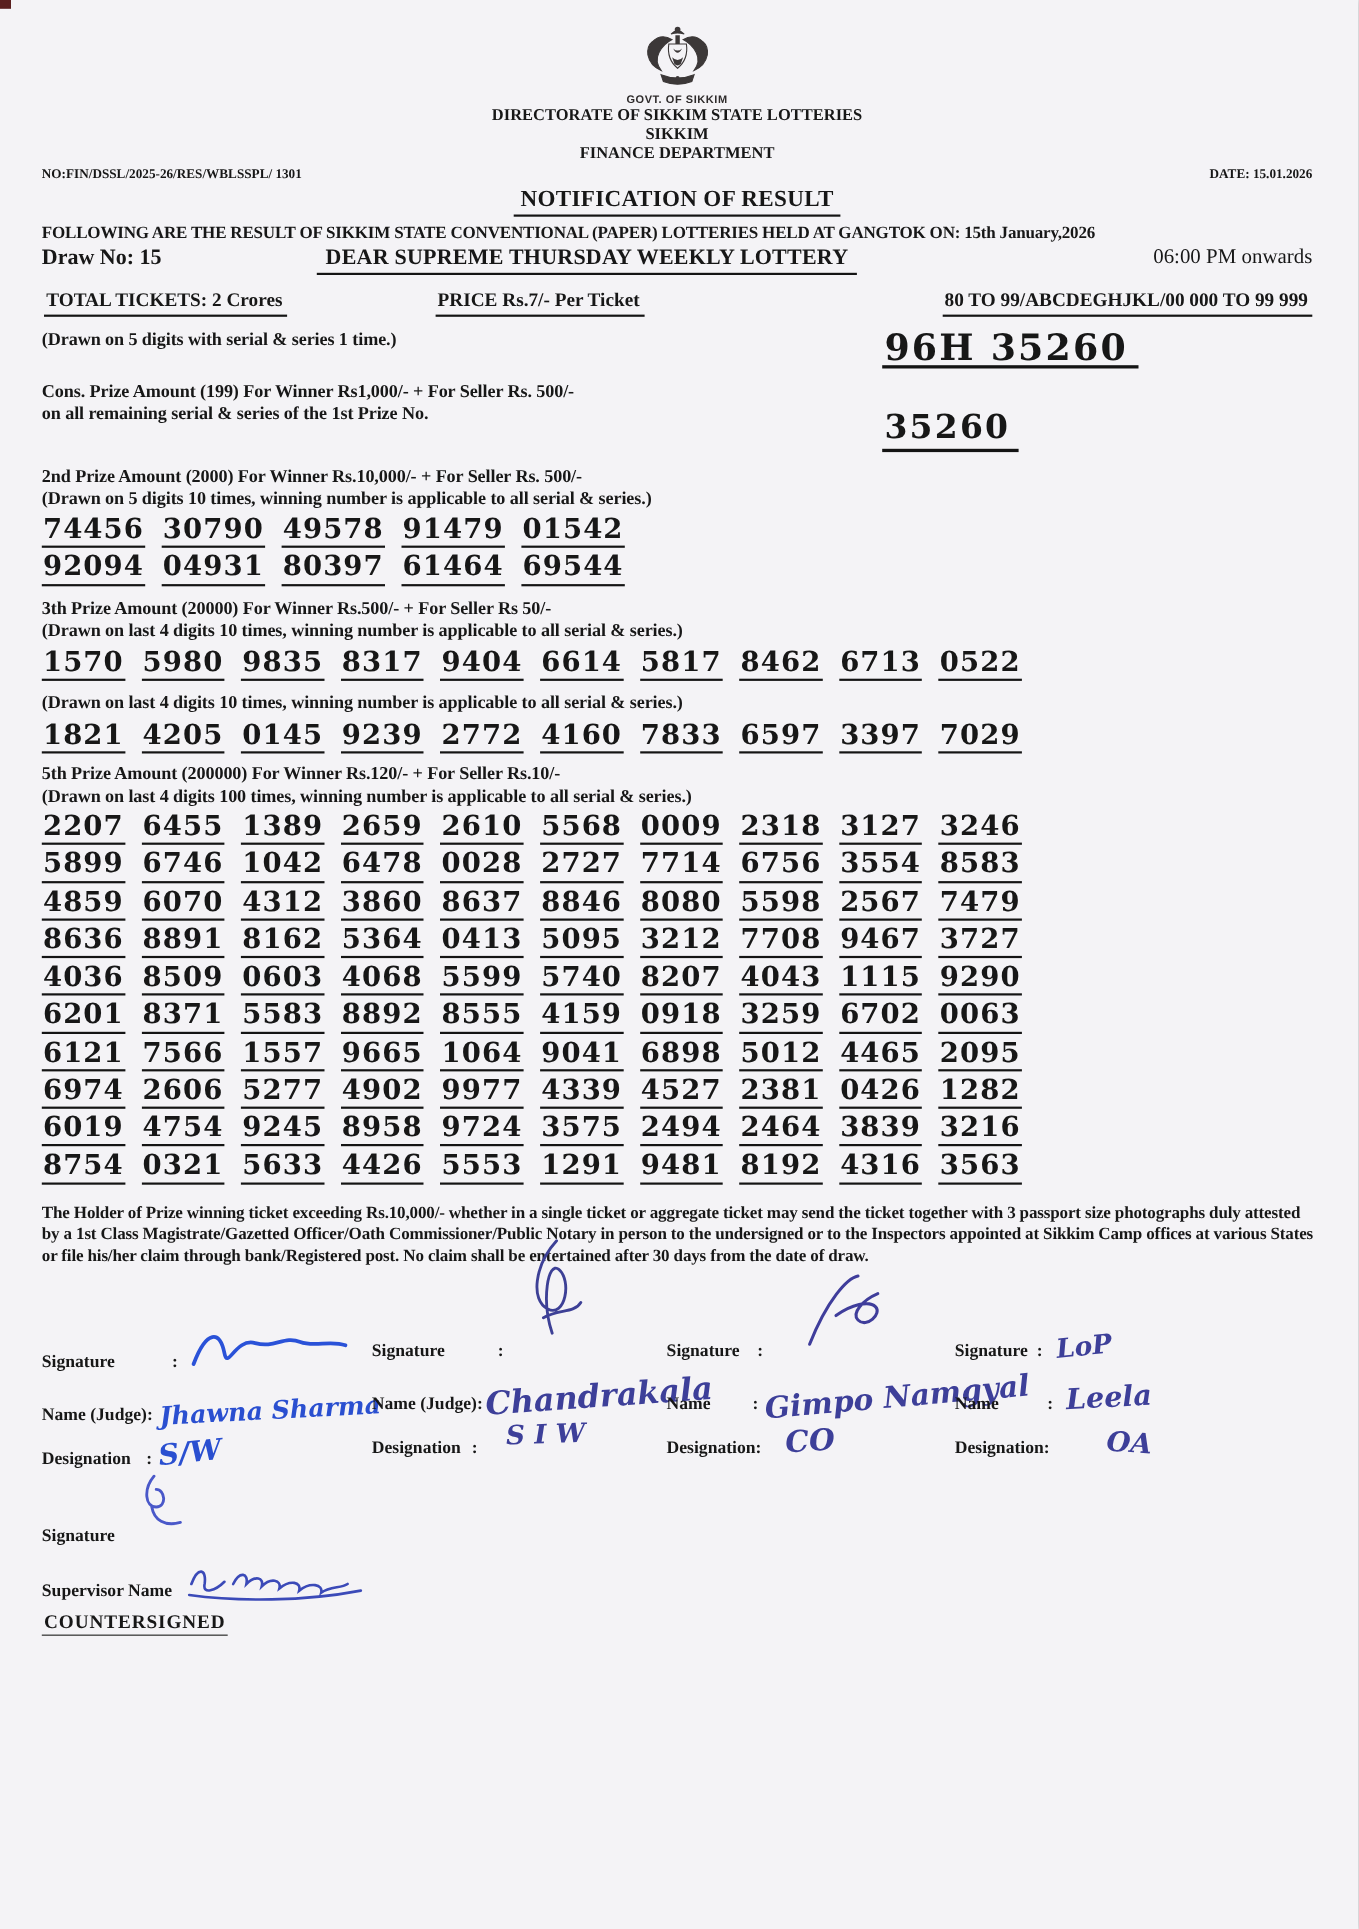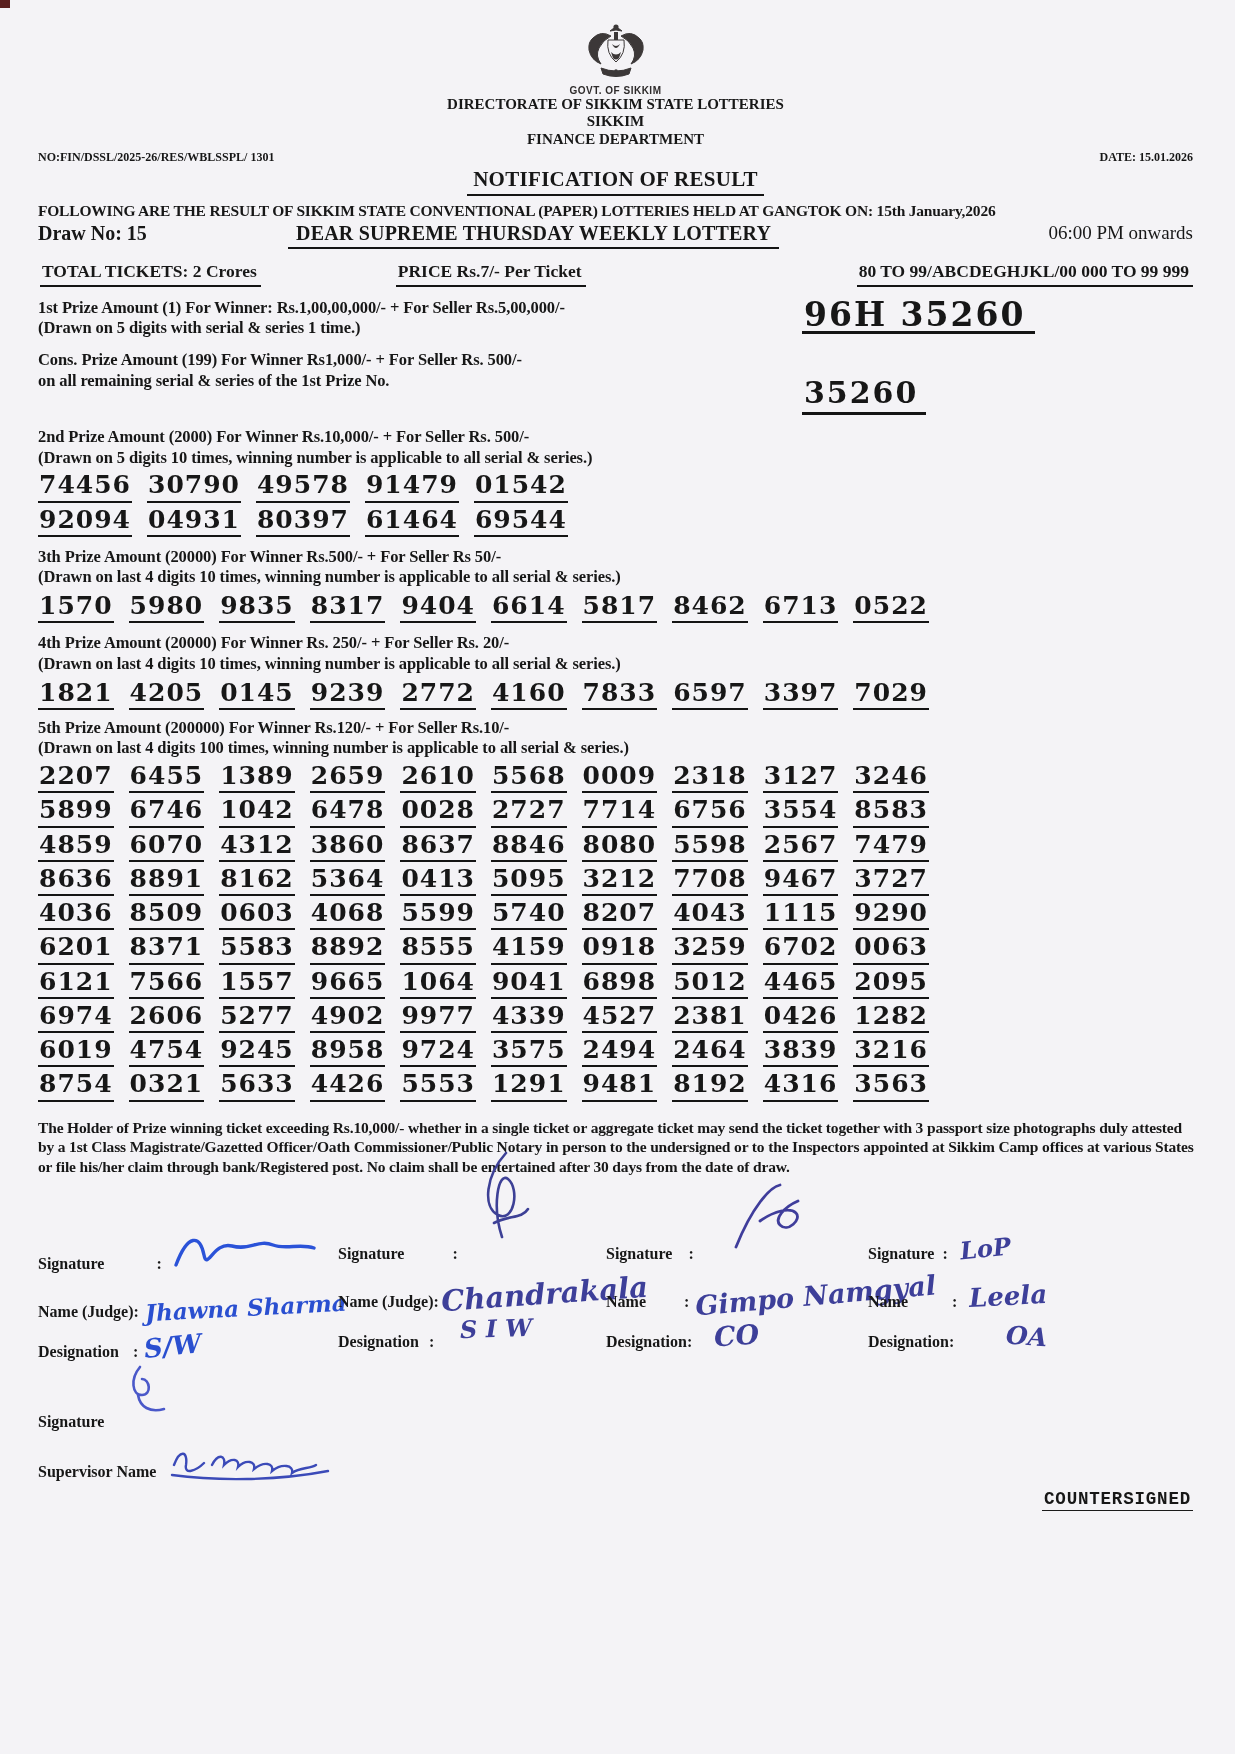--- a/index.html
+++ b/index.html
@@ -90,21 +90,21 @@
   .hw{
     font-family:"DejaVu Serif", serif;font-style:italic;font-weight:bold;
     white-space:nowrap;
   }
   .hw-blue{color:#2a4fd0;}
   .hw-ink{color:#3d3f99;}
   .scribble{display:inline-block;}
   .sig-overlay{position:absolute;pointer-events:none;}
   
   .supervisor-block{margin-top:14px;position:relative;height:110px;}
-  .countersigned-row{text-align:right;margin-top:4px;font-family:Liberation Mono, monospace;}
+  .countersigned-row{text-align:left;margin-top:4px;}
   .countersigned{
     display:inline-block;font-size:17.5px;font-weight:bold;letter-spacing:.8px;
     border-bottom:1.5px solid #1a1a1a;padding:0 2px 1px 2px;
   }
 </style>
 </head>
 <body>
 
 <div class="page">
   <div class="corner-mark"></div>
@@ -149,21 +149,20 @@
     </div>
 
     <div class="tickets-row">
       <span class="tick-item tick-1">TOTAL TICKETS: 2 Crores</span>
       <span class="tick-item tick-2">PRICE Rs.7/- Per Ticket</span>
       <span class="tick-item tick-3">80 TO 99/ABCDEGHJKL/00 000 TO 99 999</span>
     </div>
 
     <div class="prize-flex">
       <div class="prize-text">
-        <div class="p-line">1st Prize Amount (1) For Winner: Rs.1,00,00,000/- + For Seller Rs.5,00,000/-</div>
         <div class="p-line">(Drawn on 5 digits with serial &amp; series 1 time.)</div>
       </div>
       <div class="prize-num-1">96H 35260</div>
     </div>
 
     <div class="prize-flex">
       <div class="prize-text">
         <div class="p-line">Cons. Prize Amount (199) For Winner Rs1,000/- + For Seller Rs. 500/-</div>
         <div class="p-line">on all remaining serial &amp; series of the 1st Prize No.</div>
       </div>
@@ -202,21 +201,20 @@
           <span class="num">9404</span>
           <span class="num">6614</span>
           <span class="num">5817</span>
           <span class="num">8462</span>
           <span class="num">6713</span>
           <span class="num">0522</span>
         </div>
     </div>
 
     <div style="margin-top:10px;">
-      <div class="p-line">4th Prize Amount (20000) For Winner Rs. 250/- + For Seller Rs. 20/-</div>
       <div class="p-line">(Drawn on last 4 digits 10 times, winning number is applicable to all serial &amp; series.)</div>
       <div class="num-list gap4">
           <span class="num">1821</span>
           <span class="num">4205</span>
           <span class="num">0145</span>
           <span class="num">9239</span>
           <span class="num">2772</span>
           <span class="num">4160</span>
           <span class="num">7833</span>
           <span class="num">6597</span>

